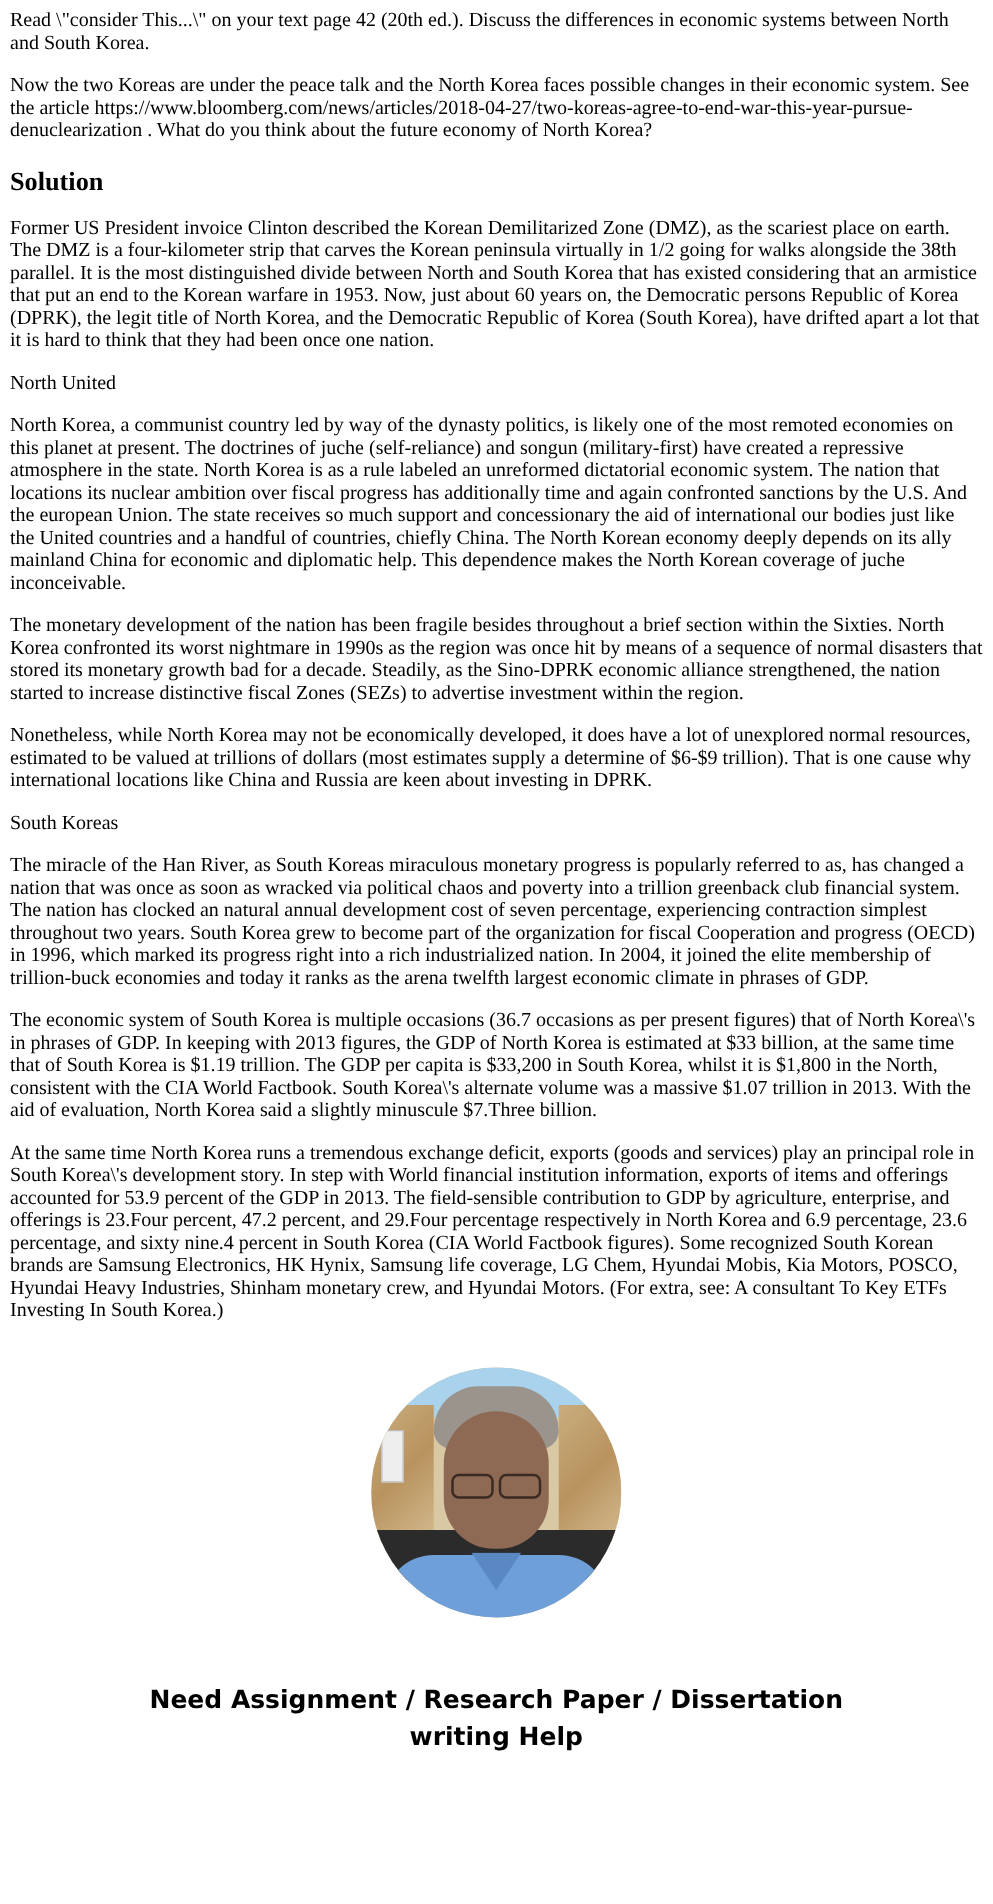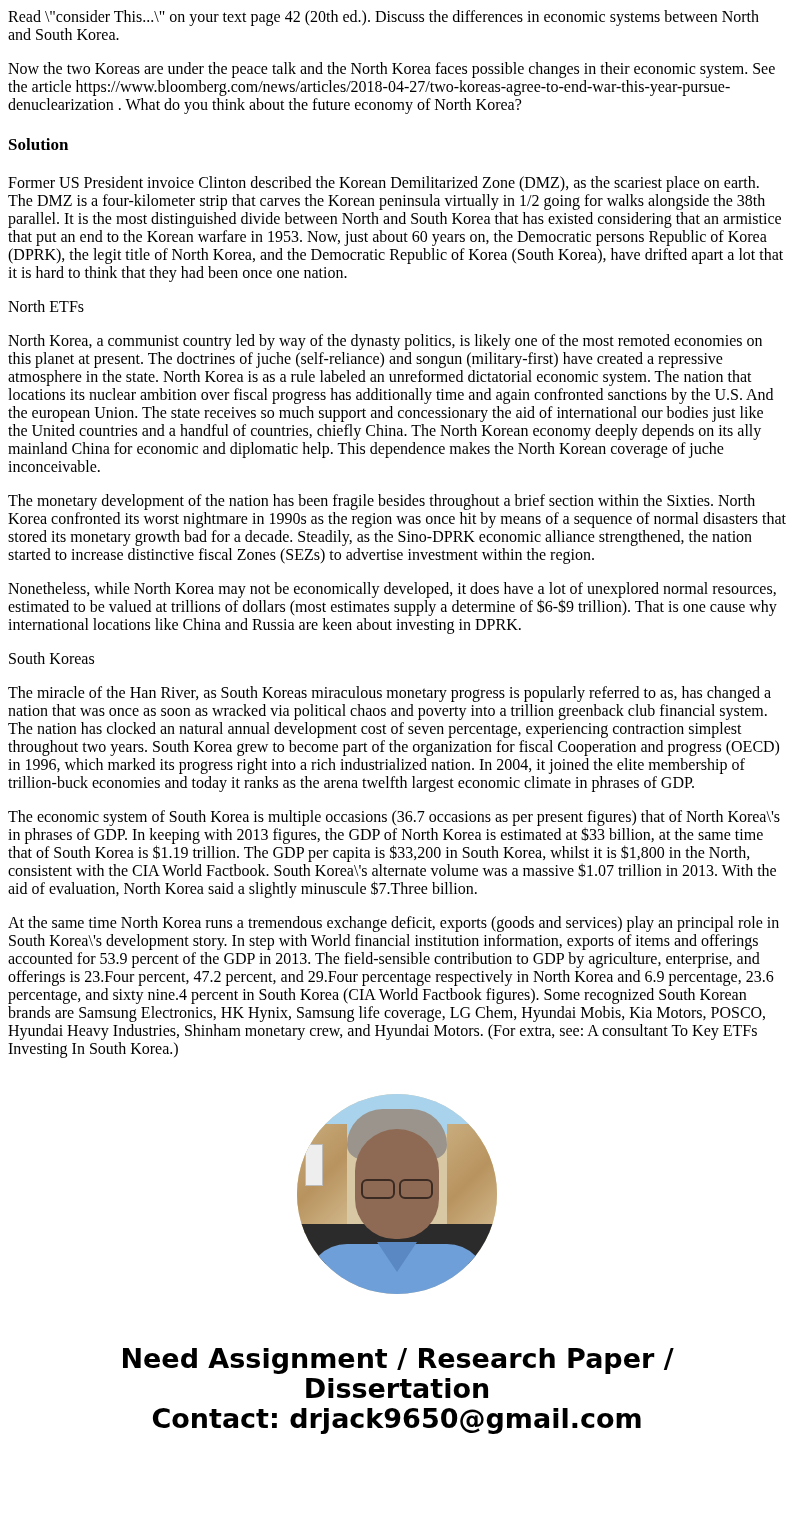--- a/index.html
+++ b/index.html
@@ -9,21 +9,21 @@
       font-family: "Liberation Serif", "DejaVu Serif", serif;
       font-size: 16px;
       line-height: 18px;
       color: #000000;
     }
     .page { padding: 8px 8px 0 8px; }
     p { margin: 0 0 16px 0; }
     .question p { margin-bottom: 16px; }
     h3.solution-heading {
       font-family: "Liberation Serif", "DejaVu Serif", serif;
-      font-size: 17px;
+      font-size: 21px;
       font-weight: bold;
       margin: 20px 0 18px 0;
       line-height: 22px;
     }
     .answer p { margin-bottom: 16px; }
     .avatar-wrap {
       width: 100%;
       display: flex;
       justify-content: center;
       margin-top: 36px;
@@ -47,42 +47,42 @@
     .avatar .glasses { position: absolute; left: 64px; top: 85px; width: 72px; height: 18px; }
     .avatar .lens { position: absolute; top: 0; width: 30px; height: 16px; border: 2px solid #3a2a22; border-radius: 6px; }
     .avatar .lens.l { left: 0; } .avatar .lens.r { right: 0; }
     .avatar .shirt { position: absolute; left: 10px; top: 150px; width: 180px; height: 70px; background: #6f9fd8; border-radius: 40px 40px 0 0; }
     .avatar .collar { position: absolute; left: 80px; top: 148px; width: 40px; height: 30px; background: #5a88c2; clip-path: polygon(0 0, 50% 100%, 100% 0); }
     .footer-cta {
       margin-top: 50px;
       text-align: center;
       font-family: "DejaVu Sans", "Liberation Sans", sans-serif;
       font-weight: bold;
-      font-size: 27px;
+      font-size: 20px;
       line-height: 30px;
       color: #000;
       padding: 0 20px;
     }
     .footer-cta div { margin: 0; }
   </style>
 </head>
 <body>
 
 <div class="page">
 
   <section class="question">
     <p>Read \"consider This...\" on your text page 42 (20th ed.). Discuss the differences in economic systems between North and South Korea.</p>
     <p>Now the two Koreas are under the peace talk and the North Korea faces possible changes in their economic system. See the article https://www.bloomberg.com/news/articles/2018-04-27/two-koreas-agree-to-end-war-this-year-pursue-denuclearization . What do you think about the future economy of North Korea?</p>
   </section>
 
   <h3 class="solution-heading">Solution</h3>
 
   <section class="answer">
     <p>Former US President invoice Clinton described the Korean Demilitarized Zone (DMZ), as the scariest place on earth. The DMZ is a four-kilometer strip that carves the Korean peninsula virtually in 1/2 going for walks alongside the 38th parallel. It is the most distinguished divide between North and South Korea that has existed considering that an armistice that put an end to the Korean warfare in 1953. Now, just about 60 years on, the Democratic persons Republic of Korea (DPRK), the legit title of North Korea, and the Democratic Republic of Korea (South Korea), have drifted apart a lot that it is hard to think that they had been once one nation.</p>
-    <p>North ETFs</p>
+    <p>North United</p>
     <p>North Korea, a communist country led by way of the dynasty politics, is likely one of the most remoted economies on this planet at present. The doctrines of juche (self-reliance) and songun (military-first) have created a repressive atmosphere in the state. North Korea is as a rule labeled an unreformed dictatorial economic system. The nation that locations its nuclear ambition over fiscal progress has additionally time and again confronted sanctions by the U.S. And the european Union. The state receives so much support and concessionary the aid of international our bodies just like the United countries and a handful of countries, chiefly China. The North Korean economy deeply depends on its ally mainland China for economic and diplomatic help. This dependence makes the North Korean coverage of juche inconceivable.</p>
     <p>The monetary development of the nation has been fragile besides throughout a brief section within the Sixties. North Korea confronted its worst nightmare in 1990s as the region was once hit by means of a sequence of normal disasters that stored its monetary growth bad for a decade. Steadily, as the Sino-DPRK economic alliance strengthened, the nation started to increase distinctive fiscal Zones (SEZs) to advertise investment within the region.</p>
     <p>Nonetheless, while North Korea may not be economically developed, it does have a lot of unexplored normal resources, estimated to be valued at trillions of dollars (most estimates supply a determine of $6-$9 trillion). That is one cause why international locations like China and Russia are keen about investing in DPRK.</p>
     <p>South Koreas</p>
     <p>The miracle of the Han River, as South Koreas miraculous monetary progress is popularly referred to as, has changed a nation that was once as soon as wracked via political chaos and poverty into a trillion greenback club financial system. The nation has clocked an natural annual development cost of seven percentage, experiencing contraction simplest throughout two years. South Korea grew to become part of the organization for fiscal Cooperation and progress (OECD) in 1996, which marked its progress right into a rich industrialized nation. In 2004, it joined the elite membership of trillion-buck economies and today it ranks as the arena twelfth largest economic climate in phrases of GDP.</p>
     <p>The economic system of South Korea is multiple occasions (36.7 occasions as per present figures) that of North Korea\'s in phrases of GDP. In keeping with 2013 figures, the GDP of North Korea is estimated at $33 billion, at the same time that of South Korea is $1.19 trillion. The GDP per capita is $33,200 in South Korea, whilst it is $1,800 in the North, consistent with the CIA World Factbook. South Korea\'s alternate volume was a massive $1.07 trillion in 2013. With the aid of evaluation, North Korea said a slightly minuscule $7.Three billion.</p>
     <p>At the same time North Korea runs a tremendous exchange deficit, exports (goods and services) play an principal role in South Korea\'s development story. In step with World financial institution information, exports of items and offerings accounted for 53.9 percent of the GDP in 2013. The field-sensible contribution to GDP by agriculture, enterprise, and offerings is 23.Four percent, 47.2 percent, and 29.Four percentage respectively in North Korea and 6.9 percentage, 23.6 percentage, and sixty nine.4 percent in South Korea (CIA World Factbook figures). Some recognized South Korean brands are Samsung Electronics, HK Hynix, Samsung life coverage, LG Chem, Hyundai Mobis, Kia Motors, POSCO, Hyundai Heavy Industries, Shinham monetary crew, and Hyundai Motors. (For extra, see: A consultant To Key ETFs Investing In South Korea.)</p>
   </section>
 
   <div class="avatar-wrap">
@@ -98,16 +98,16 @@
       <div class="face"></div>
       <div class="glasses">
         <div class="lens l"></div>
         <div class="lens r"></div>
       </div>
     </div>
   </div>
 
   <div class="footer-cta">
     <div>Need Assignment / Research Paper / Dissertation</div>
-    <div>Contact: drjack9650@gmail.com</div>
+    <div>writing Help</div>
   </div>
 
 </div>
 
 </body></html>

